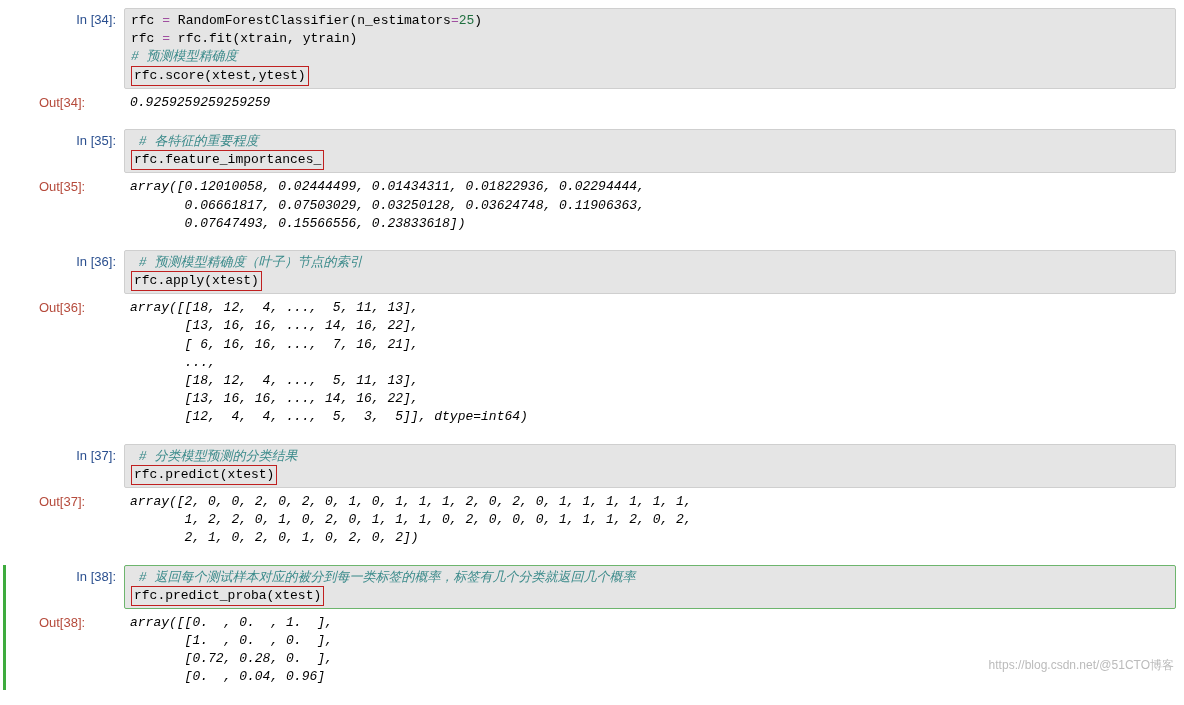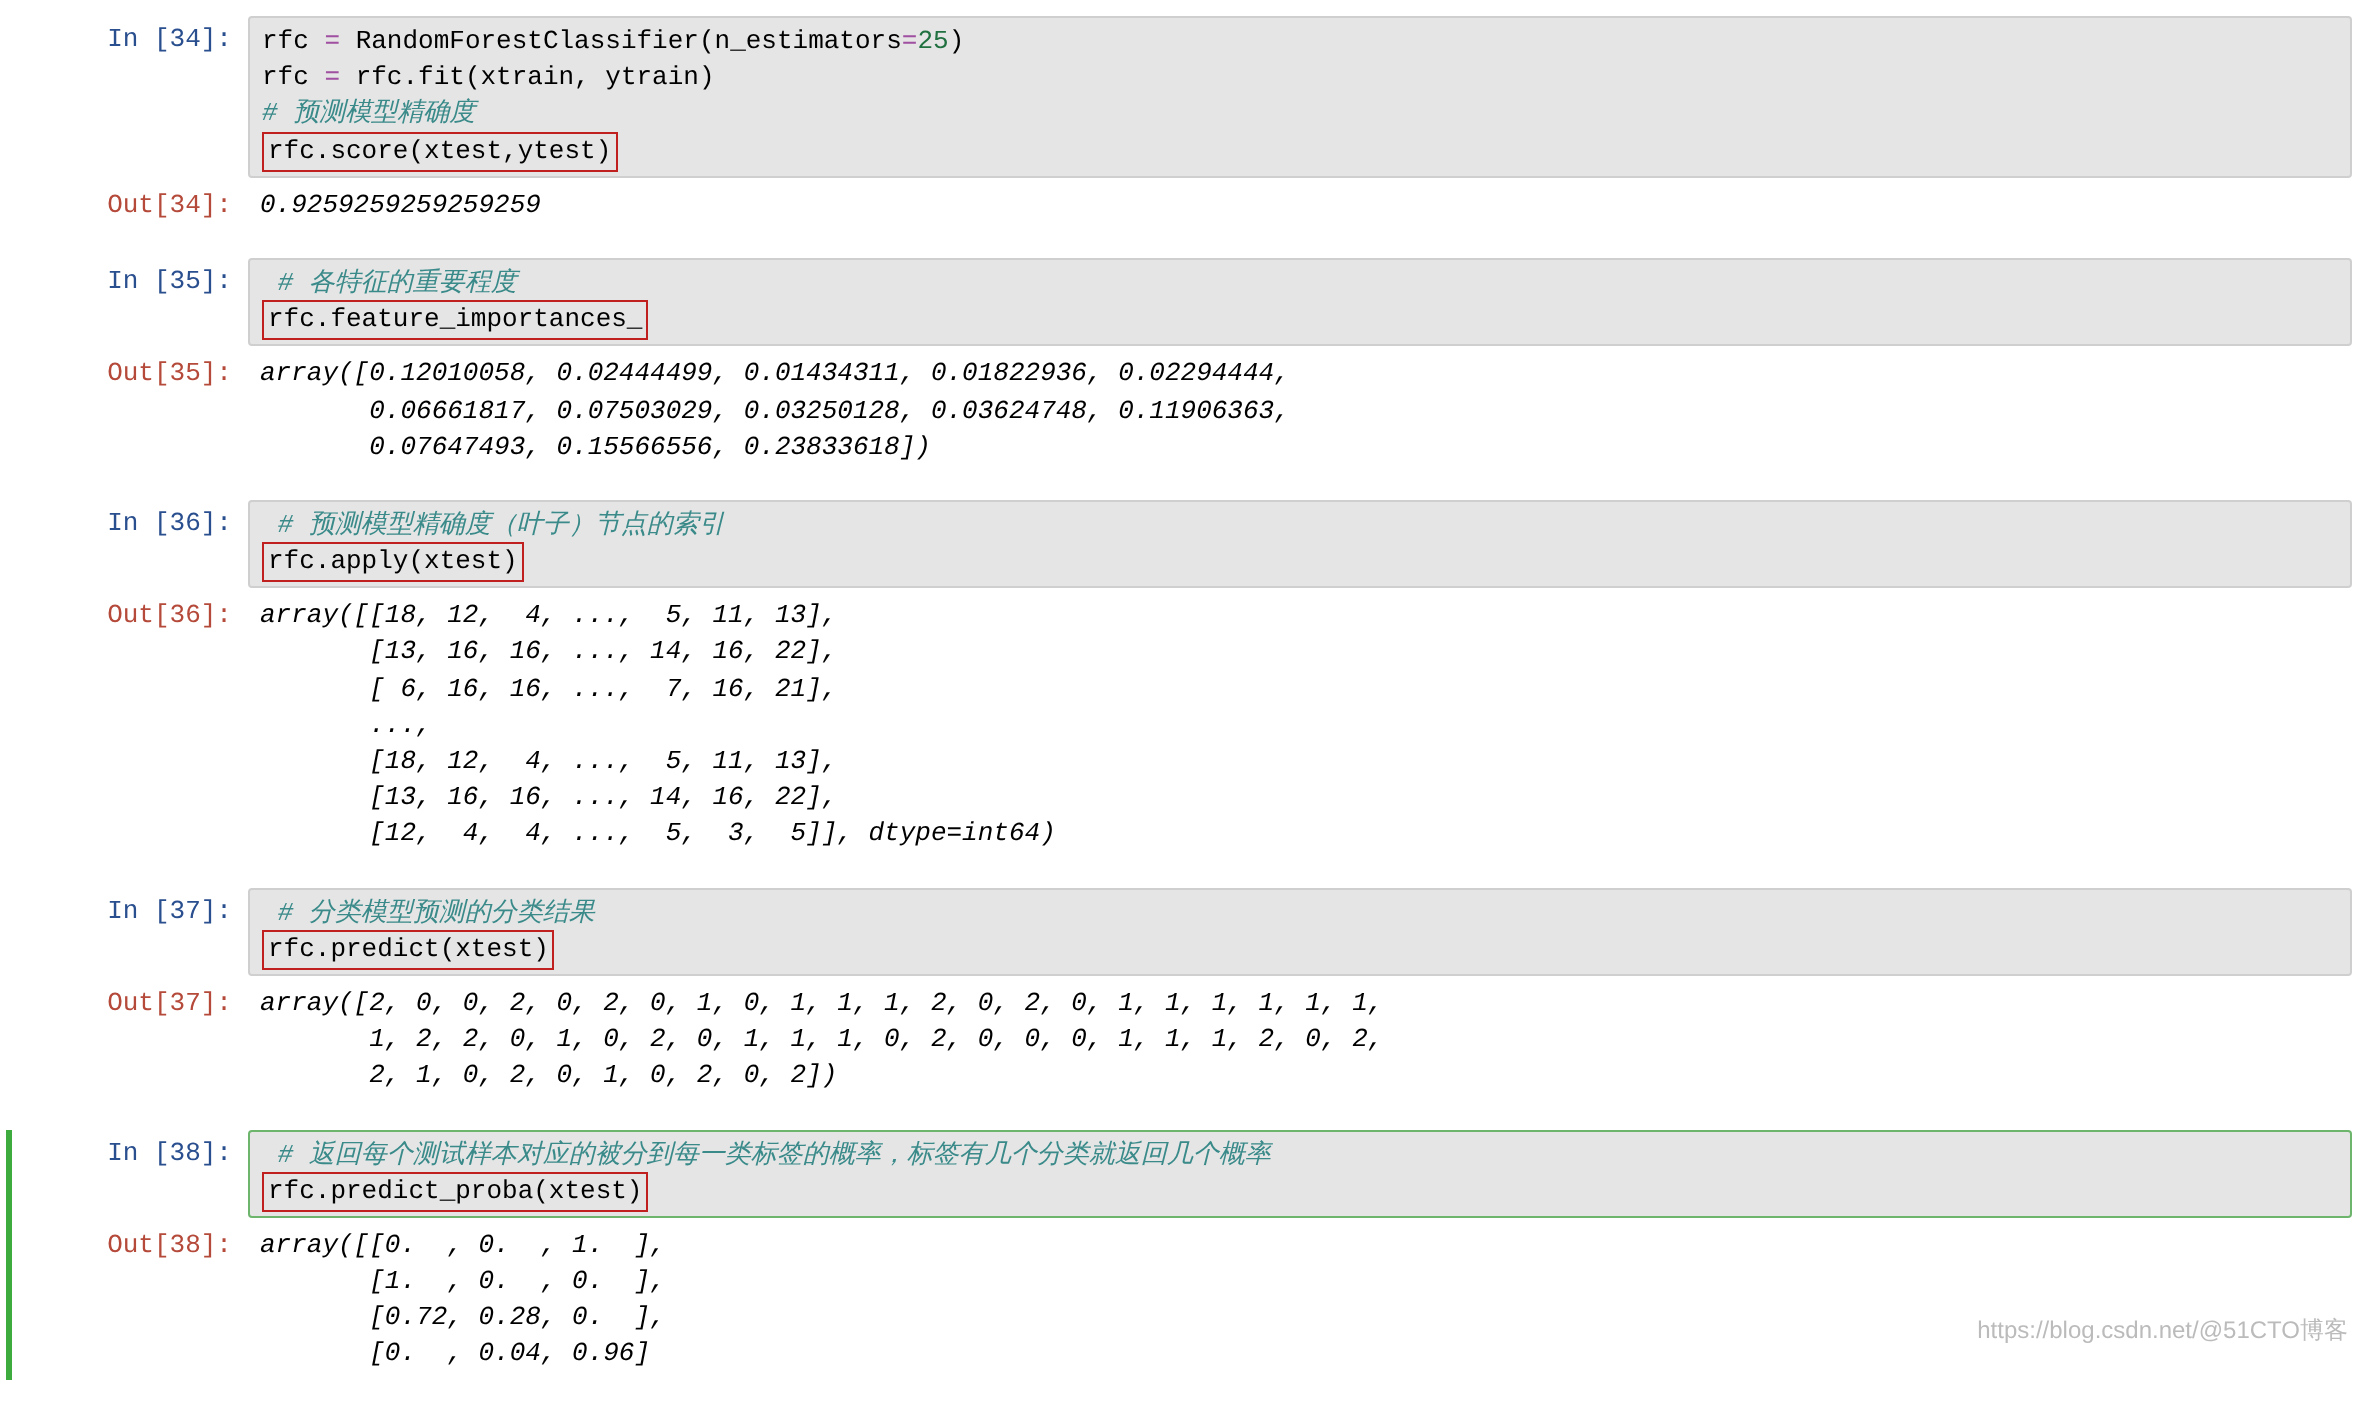--- a/index.html
+++ b/index.html
@@ -16,25 +16,25 @@
     display: flex;
     margin: 2px 0;
     align-items: flex-start;
   }
   .prompt {
     width: 108px;
     min-width: 108px;
     text-align: right;
     padding-right: 8px;
     padding-top: 3px;
-    font-family: Liberation Mono, monospace;
+    font-family: Liberation Sans, sans-serif;
     user-select: none;
   }
   .prompt-in { color: #2A4F8F; font-weight: 500; }
-  .prompt-out { color: #B54A3B; }
+  .prompt-out { color: #B54A3B; text-align: center; }
   .cell-body {
     flex: 1;
     min-width: 0;
     padding: 3px 6px;
     white-space: pre;
     overflow-x: hidden;
   }
   .input-body {
     background: #e5e5e5;
     border: 1px solid #cfcfcf;

